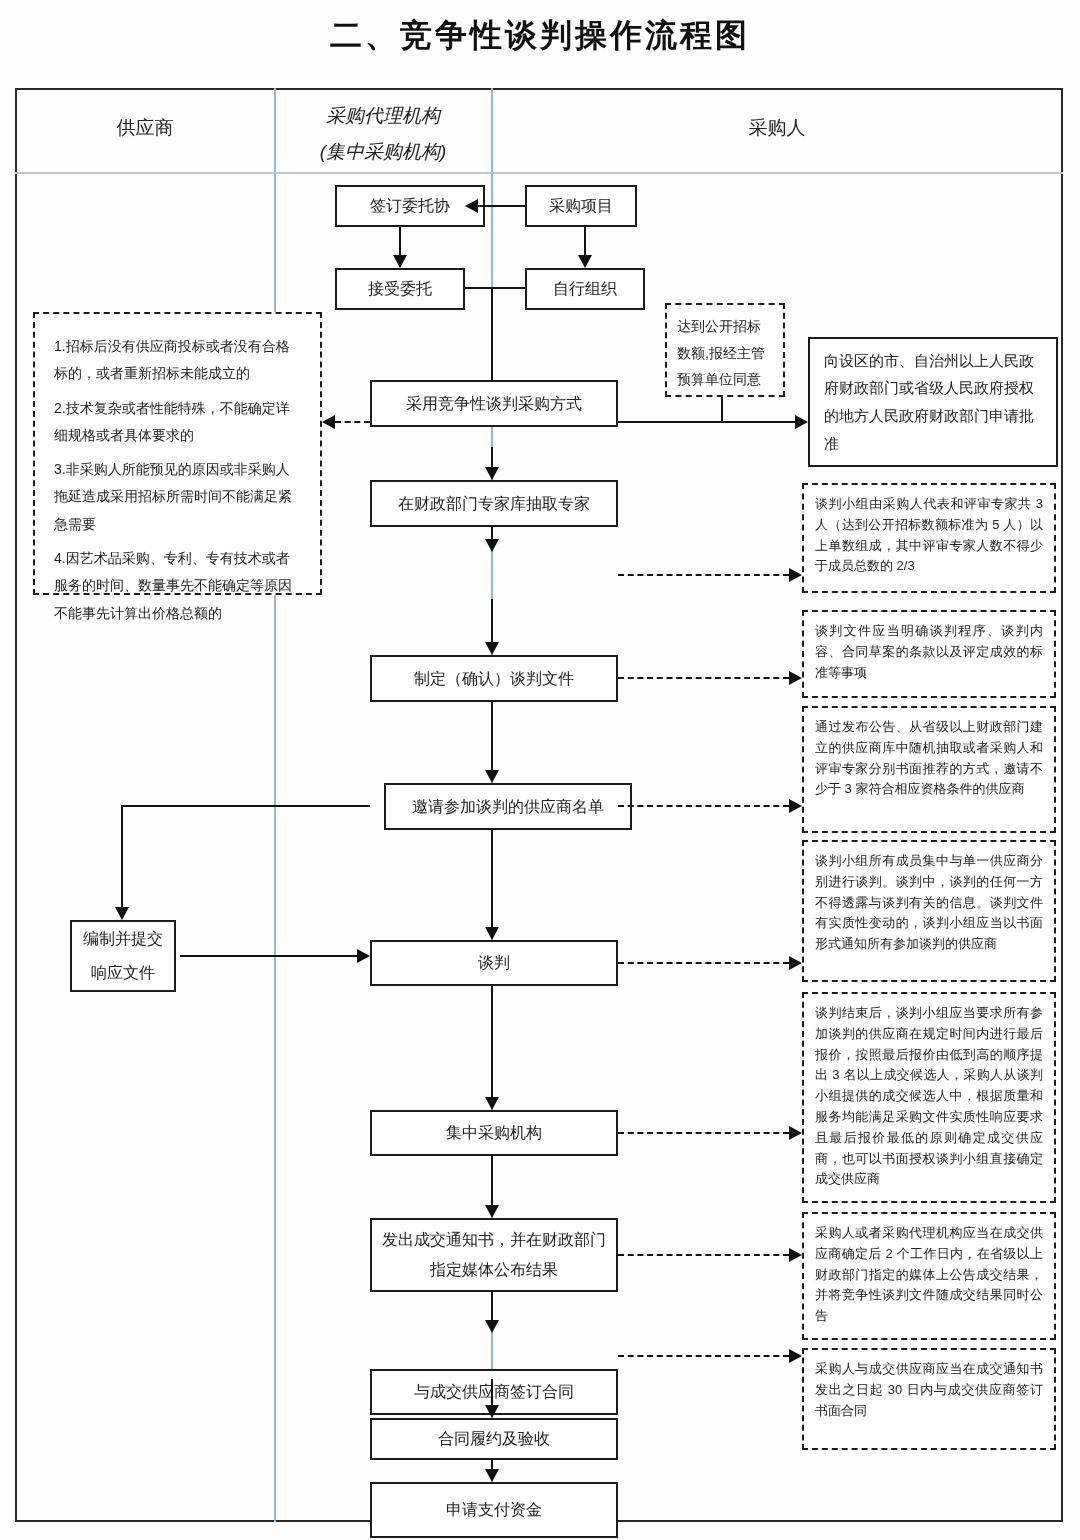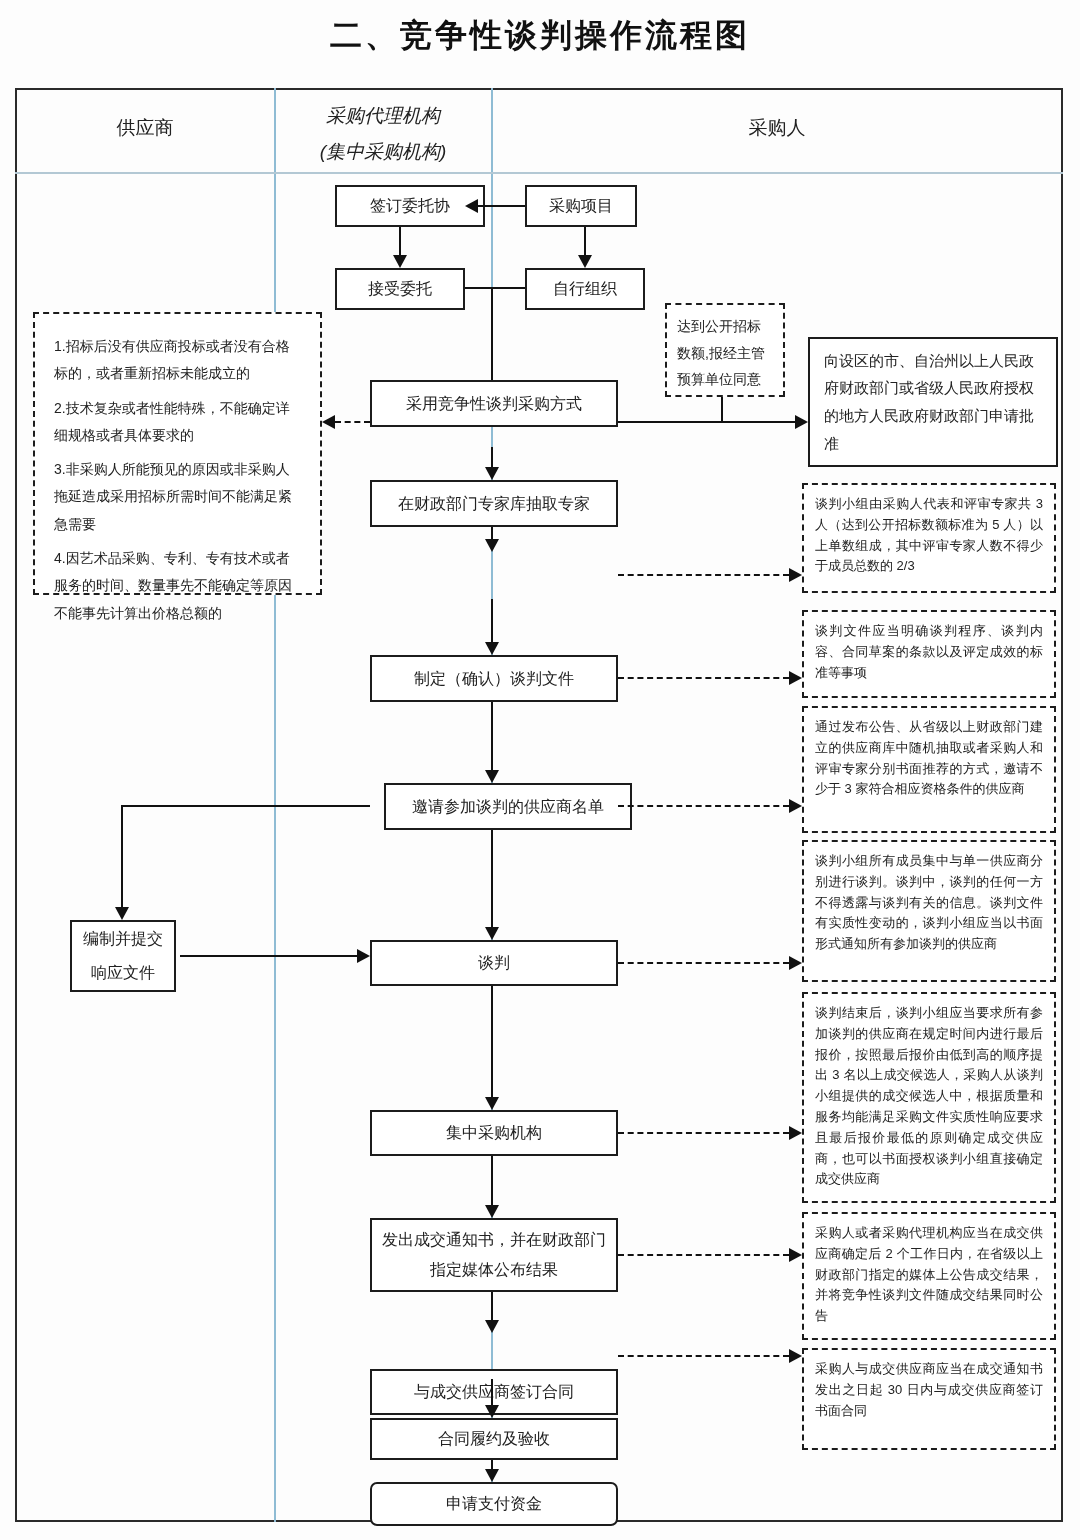--- a/index.html
+++ b/index.html
@@ -137,21 +137,21 @@
   <div class="abs tri-down" style="left:485px;top:1320px;"></div>
   <div class="abs box" style="left:370px;top:1333px;width:248px;height:46px;margin-top:36px;">与成交供应商签订合同</div>
   <div class="abs dashh" style="left:618px;top:1355px;width:171px;"></div>
   <div class="abs tri-right" style="left:789px;top:1349px;"></div>
 
   <div class="abs vline" style="left:491px;top:1379px;height:27px;"></div>
   <div class="abs tri-down" style="left:485px;top:1405px;"></div>
   <div class="abs box" style="left:370px;top:1418px;width:248px;height:42px;">合同履约及验收</div>
   <div class="abs vline" style="left:491px;top:1460px;height:10px;"></div>
   <div class="abs tri-down" style="left:485px;top:1469px;"></div>
-  <div class="abs box" style="left:370px;top:1482px;width:248px;height:44px;border-radius:7px;">申请支付资金</div>
+  <div class="abs box" style="left:370px;top:1482px;width:248px;height:56px;">申请支付资金</div>
 
   <div class="abs dbox note" style="left:802px;top:483px;width:254px;height:110px;">谈判小组由采购人代表和评审专家共 3 人（达到公开招标数额标准为 5 人）以上单数组成，其中评审专家人数不得少于成员总数的 2/3</div>
   <div class="abs dbox note" style="left:802px;top:610px;width:254px;height:88px;">谈判文件应当明确谈判程序、谈判内容、合同草案的条款以及评定成效的标准等事项</div>
   <div class="abs dbox note" style="left:802px;top:706px;width:254px;height:127px;">通过发布公告、从省级以上财政部门建立的供应商库中随机抽取或者采购人和评审专家分别书面推荐的方式，邀请不少于 3 家符合相应资格条件的供应商</div>
   <div class="abs dbox note" style="left:802px;top:840px;width:254px;height:142px;">谈判小组所有成员集中与单一供应商分别进行谈判。谈判中，谈判的任何一方不得透露与谈判有关的信息。谈判文件有实质性变动的，谈判小组应当以书面形式通知所有参加谈判的供应商</div>
   <div class="abs dbox note" style="left:802px;top:992px;width:254px;height:211px;">谈判结束后，谈判小组应当要求所有参加谈判的供应商在规定时间内进行最后报价，按照最后报价由低到高的顺序提出 3 名以上成交候选人，采购人从谈判小组提供的成交候选人中，根据质量和服务均能满足采购文件实质性响应要求且最后报价最低的原则确定成交供应商，也可以书面授权谈判小组直接确定成交供应商</div>
   <div class="abs dbox note" style="left:802px;top:1212px;width:254px;height:128px;">采购人或者采购代理机构应当在成交供应商确定后 2 个工作日内，在省级以上财政部门指定的媒体上公告成交结果，并将竞争性谈判文件随成交结果同时公告</div>
   <div class="abs dbox note" style="left:802px;top:1348px;width:254px;height:102px;">采购人与成交供应商应当在成交通知书发出之日起 30 日内与成交供应商签订书面合同</div>
 
 </div>

